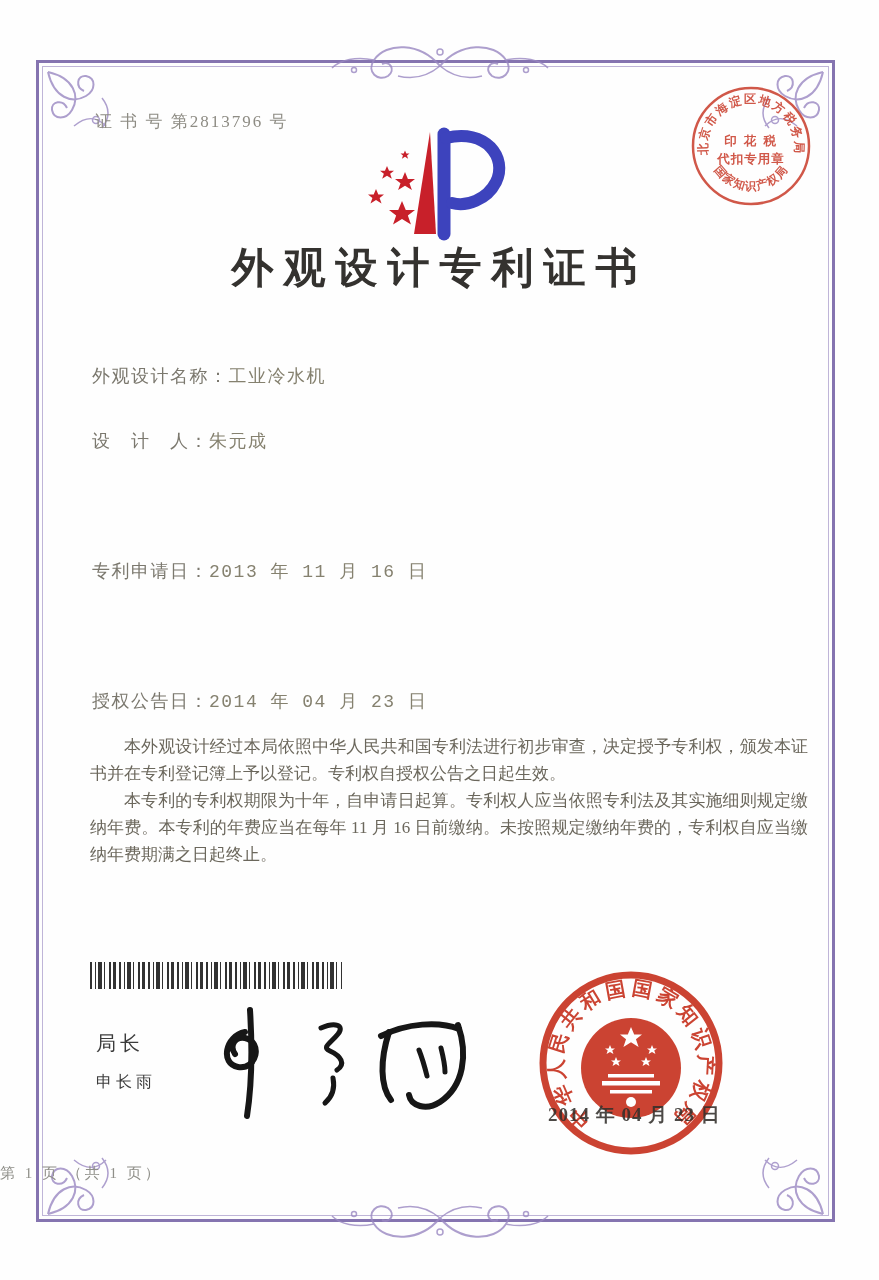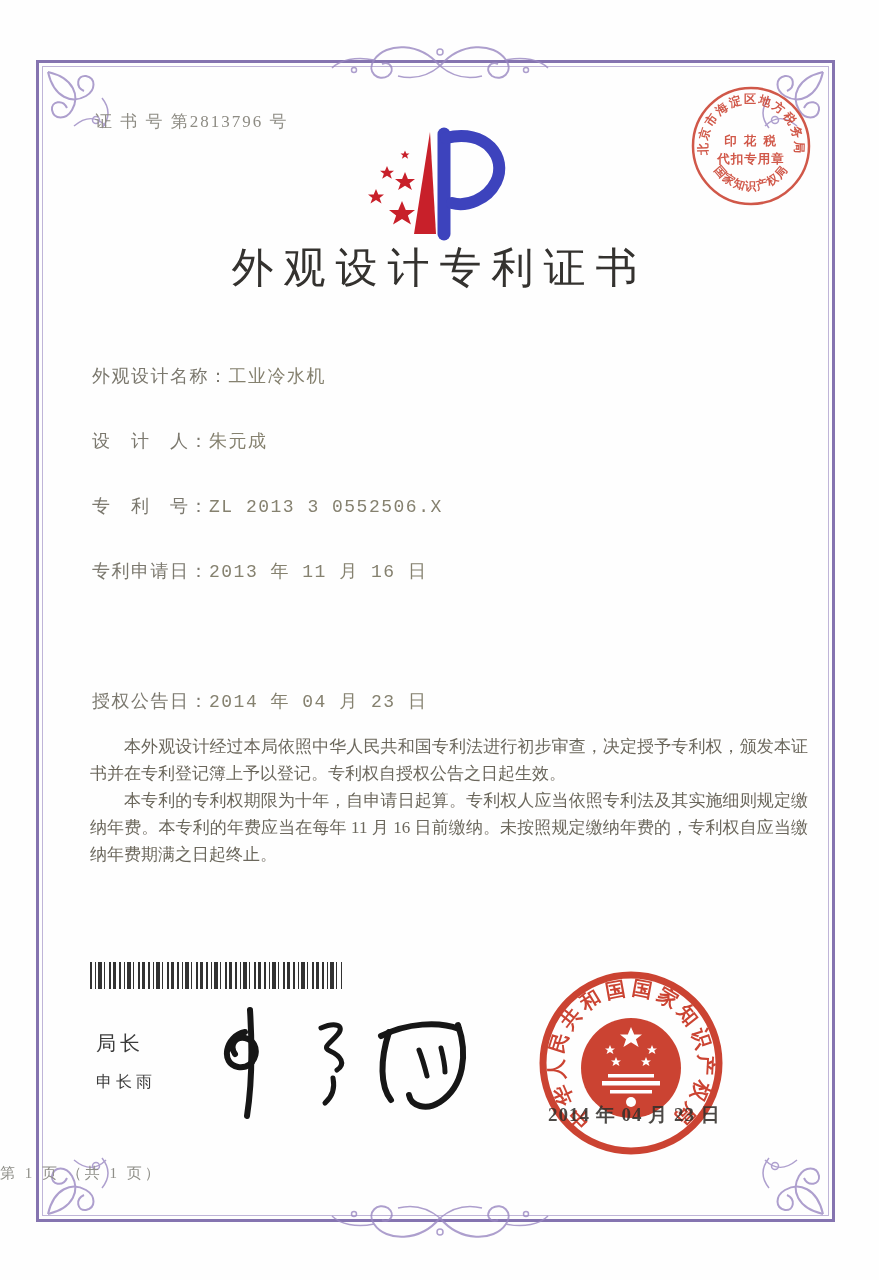--- a/index.html
+++ b/index.html
@@ -17,21 +17,21 @@
   .orn-bl{left:44px;bottom:62px;transform:scaleY(-1);}
   .orn-br{right:52px;bottom:62px;transform:scale(-1,-1);}
   .orn-top{left:50%;top:30px;transform:translateX(-50%);}
   .orn-bottom{left:50%;bottom:26px;transform:translateX(-50%) scaleY(-1);}
 
   
   .cert-no{position:absolute;left:95px;top:110px;font-size:17px;letter-spacing:2px;
            color:#8e8c84;}
   .logo{position:absolute;left:360px;top:124px;width:150px;height:120px;}
   .title{position:absolute;left:0;top:240px;width:100%;text-align:center;
-         font-size:42px;letter-spacing:10px;font-weight:400;color:#34322f;}
+         font-size:42px;letter-spacing:10px;font-weight:700;color:#34322f;}
 
   
   .tax-stamp{position:absolute;left:688px;top:83px;width:126px;height:126px;opacity:.92;}
 
   
   .field{position:absolute;left:92px;font-size:18px;letter-spacing:1.5px;color:#7b786e;white-space:nowrap;font-family:Liberation Mono, monospace;}
   .field .val{color:#85816f;}
   .f1{top:364px;} .f2{top:429px;} .f3{top:494px;} .f4{top:559px;} .f5{top:624px;} .f6{top:689px;}
 
   
@@ -164,23 +164,20 @@
     </svg>
   </div>
 
   <div class="title">外观设计专利证书</div>
 
   <div class="field f1">
     <span>外观设计名称：</span><span class="val">工业冷水机</span>
   </div>
   <div class="field f2">
     <span>设　计　人：</span><span class="val">朱元成</span>
-  </div>
-  <div class="field f3">
-    <span>专　利　号：</span><span class="val">ZL 2013 3 0552506.X</span>
   </div>
   <div class="field f4">
     <span>专利申请日：</span><span class="val">2013 年 11 月 16 日</span>
   </div>
   <div class="field f6">
     <span>授权公告日：</span><span class="val">2014 年 04 月 23 日</span>
   </div>
 
   <div class="body-text">
     <p>本外观设计经过本局依照中华人民共和国专利法进行初步审查，决定授予专利权，颁发本证书并在专利登记簿上予以登记。专利权自授权公告之日起生效。</p>

